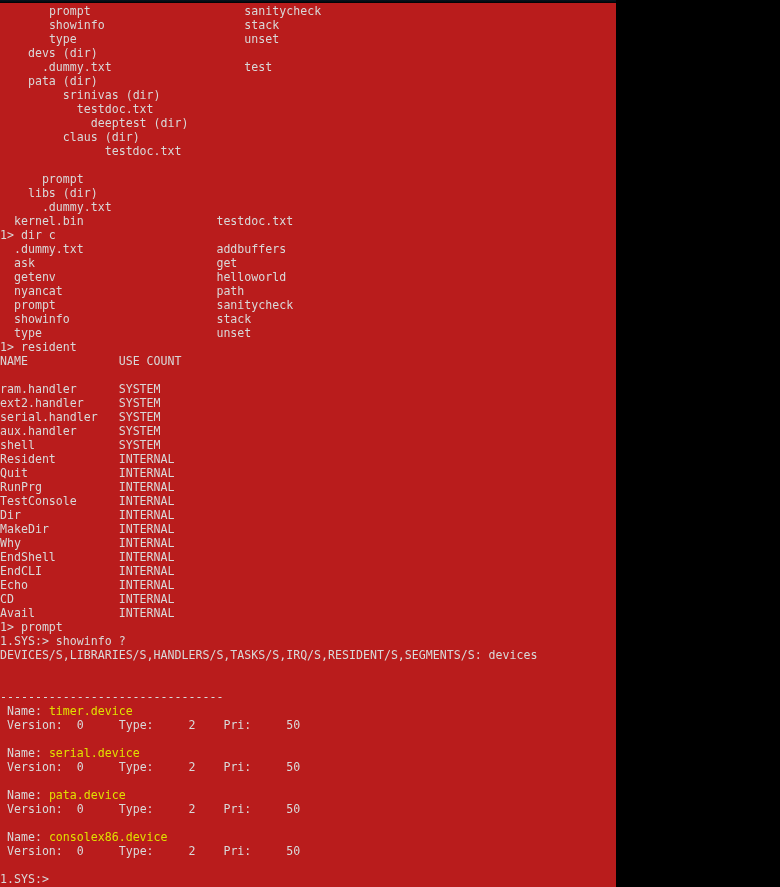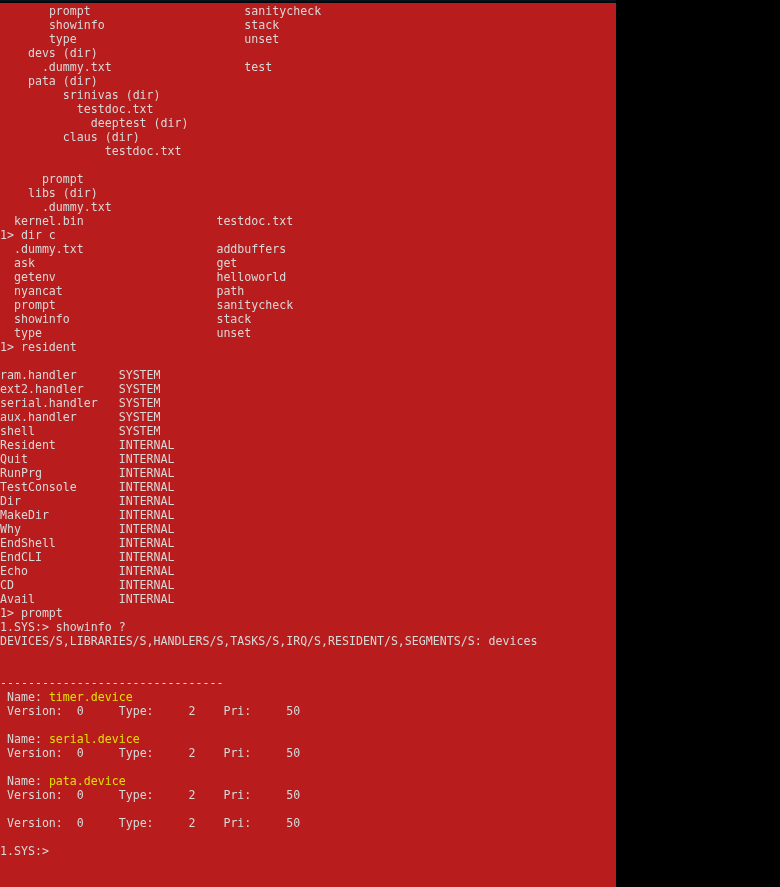--- a/index.html
+++ b/index.html
@@ -71,20 +71,21 @@
       <div class="row"><span class="seg">  </span><span class="seg fg-white">kernel.bin</span><span class="seg">                   </span><span class="seg fg-white">testdoc.txt</span></div>
       <div class="row"><span class="seg fg-white">1&gt; dir c</span></div>
       <div class="row"><span class="seg">  </span><span class="seg fg-white">.dummy.txt</span><span class="seg">                   </span><span class="seg fg-white">addbuffers</span></div>
       <div class="row"><span class="seg">  </span><span class="seg fg-white">ask</span><span class="seg">                          </span><span class="seg fg-white">get</span></div>
       <div class="row"><span class="seg">  </span><span class="seg fg-white">getenv</span><span class="seg">                       </span><span class="seg fg-white">helloworld</span></div>
       <div class="row"><span class="seg">  </span><span class="seg fg-white">nyancat</span><span class="seg">                      </span><span class="seg fg-white">path</span></div>
       <div class="row"><span class="seg">  </span><span class="seg fg-white">prompt</span><span class="seg">                       </span><span class="seg fg-white">sanitycheck</span></div>
       <div class="row"><span class="seg">  </span><span class="seg fg-white">showinfo</span><span class="seg">                     </span><span class="seg fg-white">stack</span></div>
       <div class="row"><span class="seg">  </span><span class="seg fg-white">type</span><span class="seg">                         </span><span class="seg fg-white">unset</span></div>
       <div class="row"><span class="seg fg-white">1&gt; resident</span></div>
+      <div class="row"><span class="seg fg-white">NAME</span><span class="seg">             </span><span class="seg fg-white">USE COUNT</span></div>
       <div class="row">&nbsp;</div>
       <div class="row"><span class="seg fg-white">ram.handler</span><span class="seg">      </span><span class="seg fg-white">SYSTEM</span></div>
       <div class="row"><span class="seg fg-white">ext2.handler</span><span class="seg">     </span><span class="seg fg-white">SYSTEM</span></div>
       <div class="row"><span class="seg fg-white">serial.handler</span><span class="seg">   </span><span class="seg fg-white">SYSTEM</span></div>
       <div class="row"><span class="seg fg-white">aux.handler</span><span class="seg">      </span><span class="seg fg-white">SYSTEM</span></div>
       <div class="row"><span class="seg fg-white">shell</span><span class="seg">            </span><span class="seg fg-white">SYSTEM</span></div>
       <div class="row"><span class="seg fg-white">Resident</span><span class="seg">         </span><span class="seg fg-white">INTERNAL</span></div>
       <div class="row"><span class="seg fg-white">Quit</span><span class="seg">             </span><span class="seg fg-white">INTERNAL</span></div>
       <div class="row"><span class="seg fg-white">RunPrg</span><span class="seg">           </span><span class="seg fg-white">INTERNAL</span></div>
       <div class="row"><span class="seg fg-white">TestConsole</span><span class="seg">      </span><span class="seg fg-white">INTERNAL</span></div>
@@ -104,17 +105,18 @@
       <div class="row"><span class="seg fg-white">--------------------------------</span></div>
       <div class="row"><span class="seg"> </span><span class="seg fg-white">Name: </span><span class="seg fg-yellow">timer.device</span></div>
       <div class="row"><span class="seg"> </span><span class="seg fg-white">Version:</span><span class="seg">  </span><span class="seg fg-white">0</span><span class="seg">     </span><span class="seg fg-white">Type:</span><span class="seg">     </span><span class="seg fg-white">2</span><span class="seg">    </span><span class="seg fg-white">Pri:</span><span class="seg">     </span><span class="seg fg-white">50</span></div>
       <div class="row">&nbsp;</div>
       <div class="row"><span class="seg"> </span><span class="seg fg-white">Name: </span><span class="seg fg-yellow">serial.device</span></div>
       <div class="row"><span class="seg"> </span><span class="seg fg-white">Version:</span><span class="seg">  </span><span class="seg fg-white">0</span><span class="seg">     </span><span class="seg fg-white">Type:</span><span class="seg">     </span><span class="seg fg-white">2</span><span class="seg">    </span><span class="seg fg-white">Pri:</span><span class="seg">     </span><span class="seg fg-white">50</span></div>
       <div class="row">&nbsp;</div>
       <div class="row"><span class="seg"> </span><span class="seg fg-white">Name: </span><span class="seg fg-yellow">pata.device</span></div>
       <div class="row"><span class="seg"> </span><span class="seg fg-white">Version:</span><span class="seg">  </span><span class="seg fg-white">0</span><span class="seg">     </span><span class="seg fg-white">Type:</span><span class="seg">     </span><span class="seg fg-white">2</span><span class="seg">    </span><span class="seg fg-white">Pri:</span><span class="seg">     </span><span class="seg fg-white">50</span></div>
       <div class="row">&nbsp;</div>
+      <div class="row"><span class="seg"> </span><span class="seg fg-white">Name: </span><span class="seg fg-yellow">consolex86.device</span></div>
       <div class="row"><span class="seg"> </span><span class="seg fg-white">Version:</span><span class="seg">  </span><span class="seg fg-white">0</span><span class="seg">     </span><span class="seg fg-white">Type:</span><span class="seg">     </span><span class="seg fg-white">2</span><span class="seg">    </span><span class="seg fg-white">Pri:</span><span class="seg">     </span><span class="seg fg-white">50</span></div>
       <div class="row">&nbsp;</div>
       <div class="row"><span class="seg fg-white">1.SYS:&gt;</span><span class="seg"> </span></div>
     </div>
 </div>
 
 </body></html>

